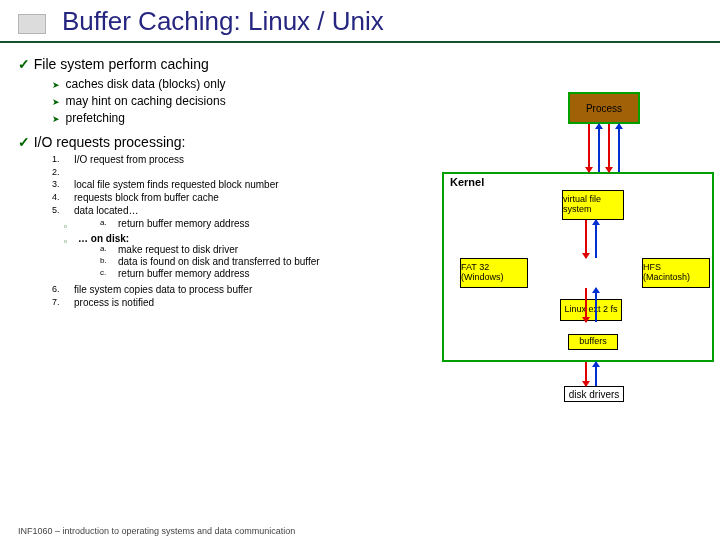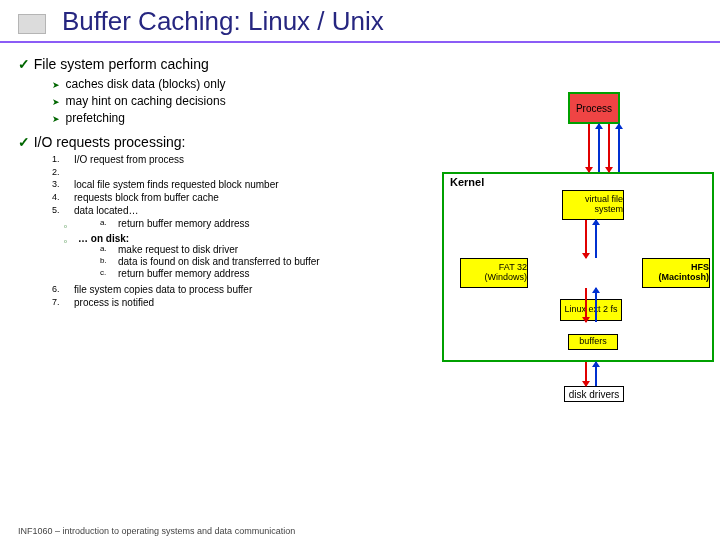--- a/index.html
+++ b/index.html
@@ -5,21 +5,21 @@
   * { box-sizing: border-box; margin: 0; padding: 0; }
   body {
     width: 720px;
     height: 540px;
     font-family: Verdana, Arial, sans-serif;
     background: #fff;
     position: relative;
     overflow: hidden;
   }
   .title-wrap {
-    border-bottom: 2px solid #8b5cf6;
+    border-bottom: 2px solid #14532d;
     padding: 6px 0 4px 62px;
     position: relative;
   }
   .title-wrap::before {
     content:"";
     position:absolute;
     left:18px; top:14px;
     width:26px; height:18px;
     background:#dcdcdc;
     border:1px solid #b5b5b5;
@@ -66,51 +66,51 @@
   .diagram {
     position: absolute;
     right: 6px;
     top: 72px;
     width: 310px;
     height: 400px;
   }
   .process-box {
     position: absolute;
     left: 164px; top: 20px;
-    width: 52px; height: 32px;
+    width: 72px; height: 32px;
     border: 2px solid #00a000;
-    background: #ef4444;
+    background: #a16207;
     font-size: 10px;
     display: flex; align-items: center; justify-content: center;
   }
   .kernel-box {
     position: absolute;
     left: 38px; top: 100px;
     width: 272px; height: 190px;
     border: 2px solid #00a000;
     background: #fff;
   }
   .kernel-label {
     position: absolute;
     left: 46px; top: 104px;
     font-size: 11px; font-weight: bold;
   }
   .yb {
     position: absolute;
     background: #ffff00;
     border: 1px solid #000;
     font-size: 9px;
-    text-align: right;
+    text-align: left;
     display: flex; align-items: center; justify-content: center;
     line-height: 1.1;
   }
   .vfs { left: 158px; top: 118px; width: 62px; height: 30px; }
   .fat { left: 56px;  top: 186px; width: 68px; height: 30px; }
   .ext { left: 156px; top: 180px; width: 62px; height: 22px; margin-top: 47px; }
-  .hfs { left: 238px; top: 186px; width: 68px; height: 30px; font-weight: bold; }
+  .hfs { left: 238px; top: 186px; width: 68px; height: 30px; }
   .buf { left: 164px; top: 250px; width: 50px; height: 16px; margin-top: 12px; }
   .disk-box {
     position: absolute;
     left: 160px; top: 314px;
     width: 60px; height: 16px;
     border: 1px solid #000;
     background: #fff;
     font-size: 10px;
     display: flex; align-items: center; justify-content: center;
     text-align:center; line-height:1.1;

